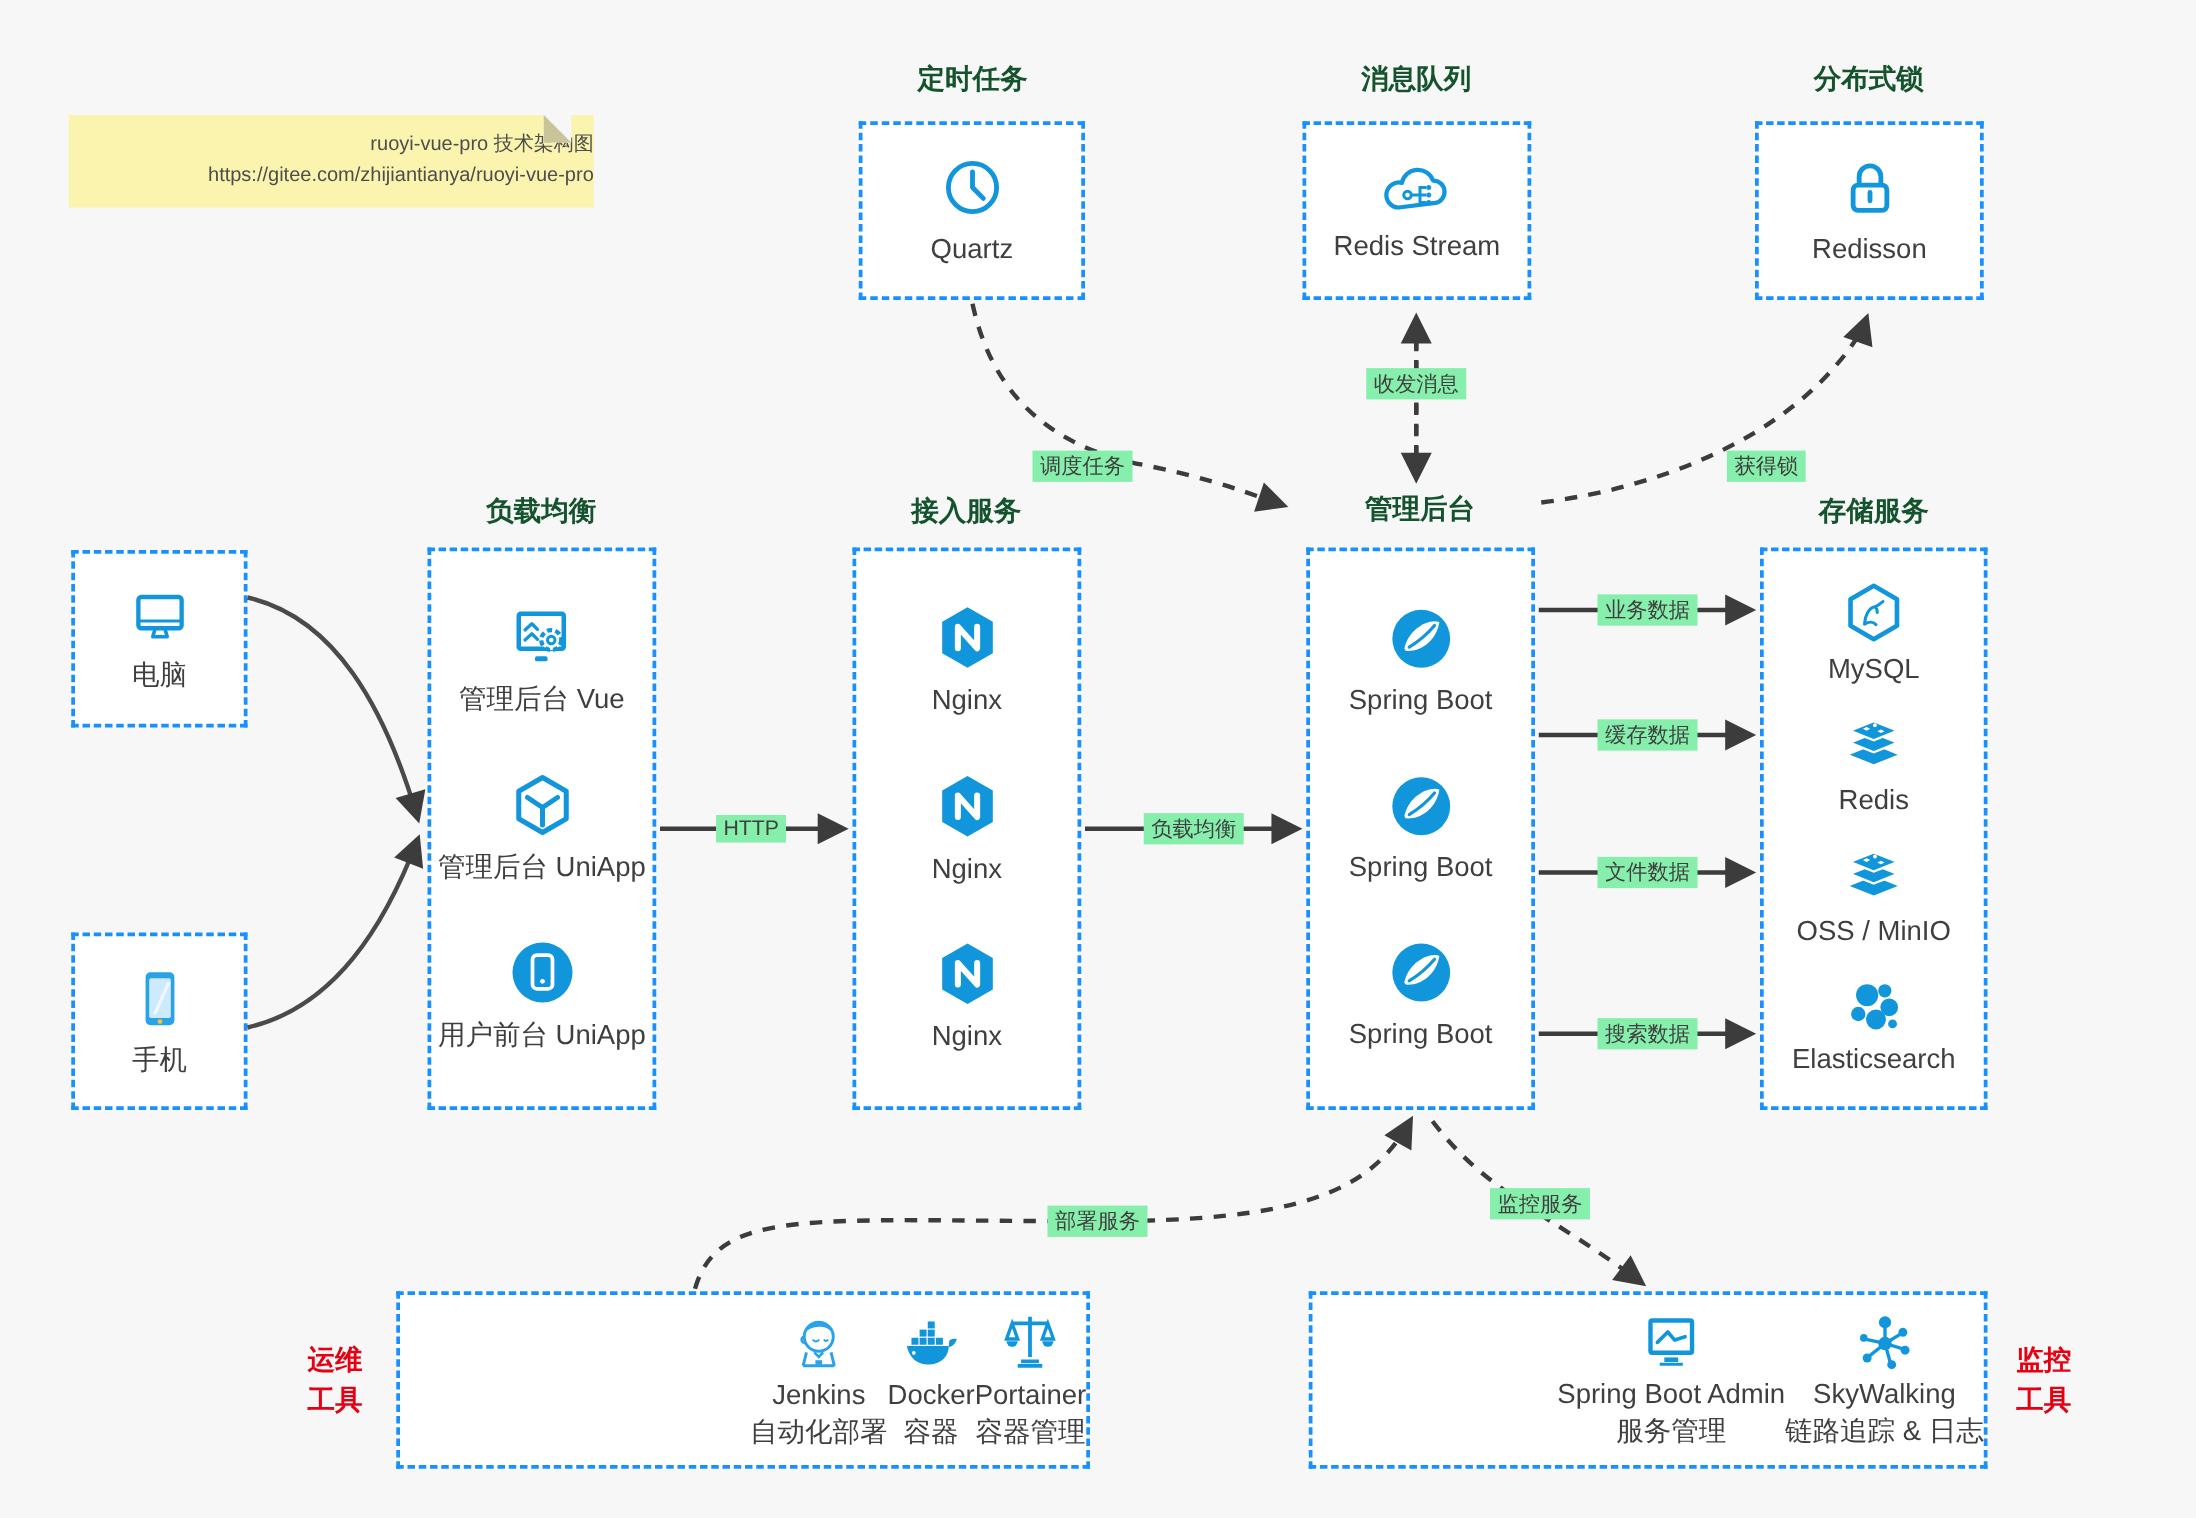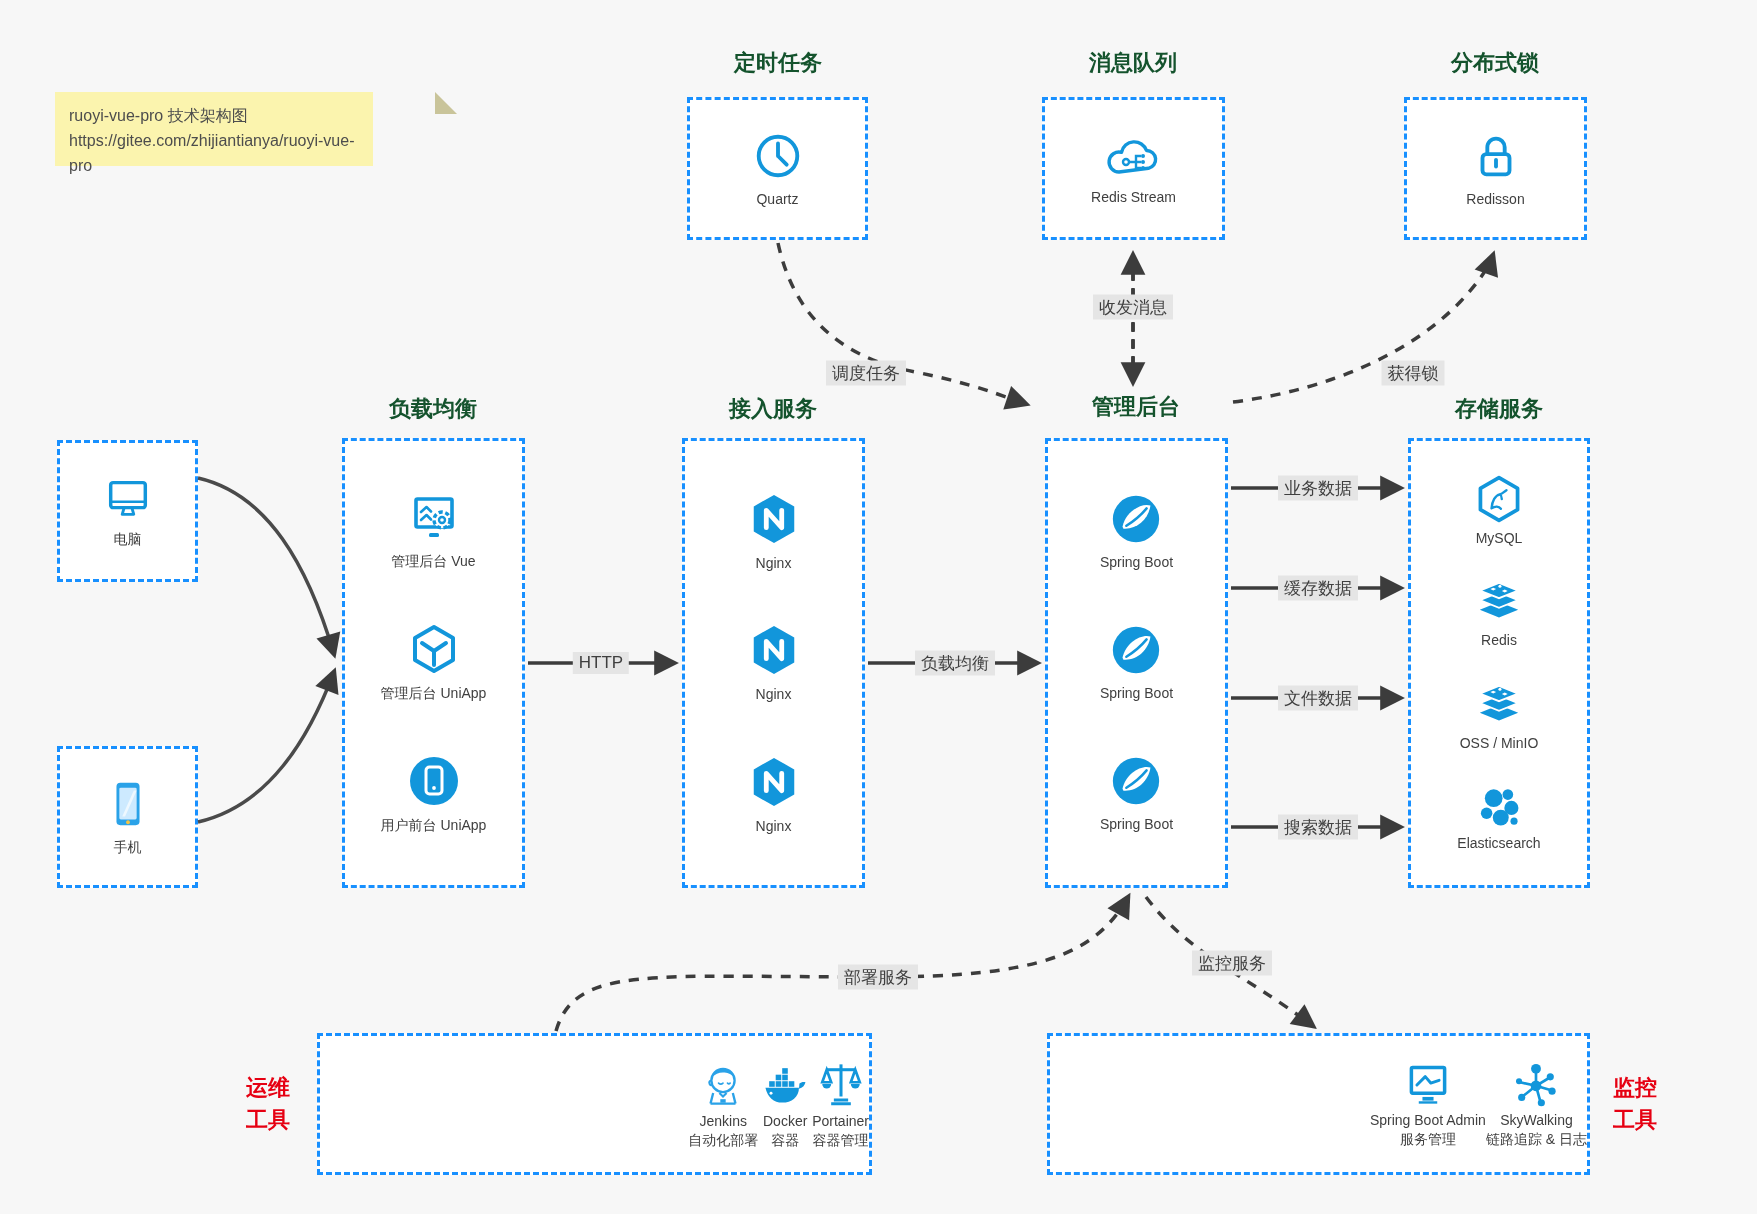--- a/index.html
+++ b/index.html
@@ -6,27 +6,27 @@
   body{background:#f7f7f7;font-family:"Liberation Sans","DejaVu Sans",sans-serif;}
   #canvas{position:relative;width:1757px;height:1214px;background:#f7f7f7;overflow:hidden;}
 
   .box{position:absolute;background:#fff;border:3px dashed #1890ff;box-sizing:border-box;z-index:1;}
   .gtitle{position:absolute;transform:translate(-50%,-50%);color:#14532d;font-size:22px;font-weight:bold;white-space:nowrap;z-index:3;}
   .side-title{position:absolute;transform:translate(-50%,-50%);color:#e60012;font-size:22px;font-weight:bold;line-height:1.45;text-align:center;z-index:3;}
 
   .col-items{position:absolute;inset:0;display:flex;flex-direction:column;justify-content:space-evenly;align-items:center;}
   .row-items{position:absolute;inset:0;display:flex;flex-direction:row;justify-content:flex-end;align-items:center;}
   .item{display:flex;flex-direction:column;align-items:center;gap:7px;}
-  .ilabel{color:#3f3f3f;font-size:14px;white-space:nowrap;text-align:center;line-height:1.35;}
+  .ilabel{color:#3f3f3f;font-size:22px;white-space:nowrap;text-align:center;line-height:1.35;}
   .ilabel .sub{display:block;}
 
-  .elabel{position:absolute;transform:translate(-50%,-50%);background:#e5e5e5;color:#3f3f3f;font-size:17px;padding:1px 6px;white-space:nowrap;z-index:3;}
-
-  .note{position:absolute;left:55px;top:92px;width:318px;height:74px;background:#fbf4ae;z-index:2;
-        color:#4d4d4d;font-size:16px;line-height:1.55;padding:12px 0 0 14px;box-sizing:border-box;}
+  .elabel{position:absolute;transform:translate(-50%,-50%);background:#86efac;color:#3f3f3f;font-size:17px;padding:1px 6px;white-space:nowrap;z-index:3;}
+
+  .note{position:absolute;left:55px;top:92px;width:420px;height:74px;background:#fbf4ae;z-index:2;
+        color:#4d4d4d;font-size:16px;line-height:1.55;padding:12px 0 0 14px;box-sizing:border-box;text-align:right;}
   .note-fold{position:absolute;left:435px;top:92px;width:0;height:0;z-index:3;
         border-left:22px solid #c9c49a;border-top:22px solid #f7f7f7;}
 
   svg.icon{display:block;}
   .conn{position:absolute;inset:0;z-index:2;pointer-events:none;}
 </style>
 </head>
 <body>
 
 <div id="canvas">

